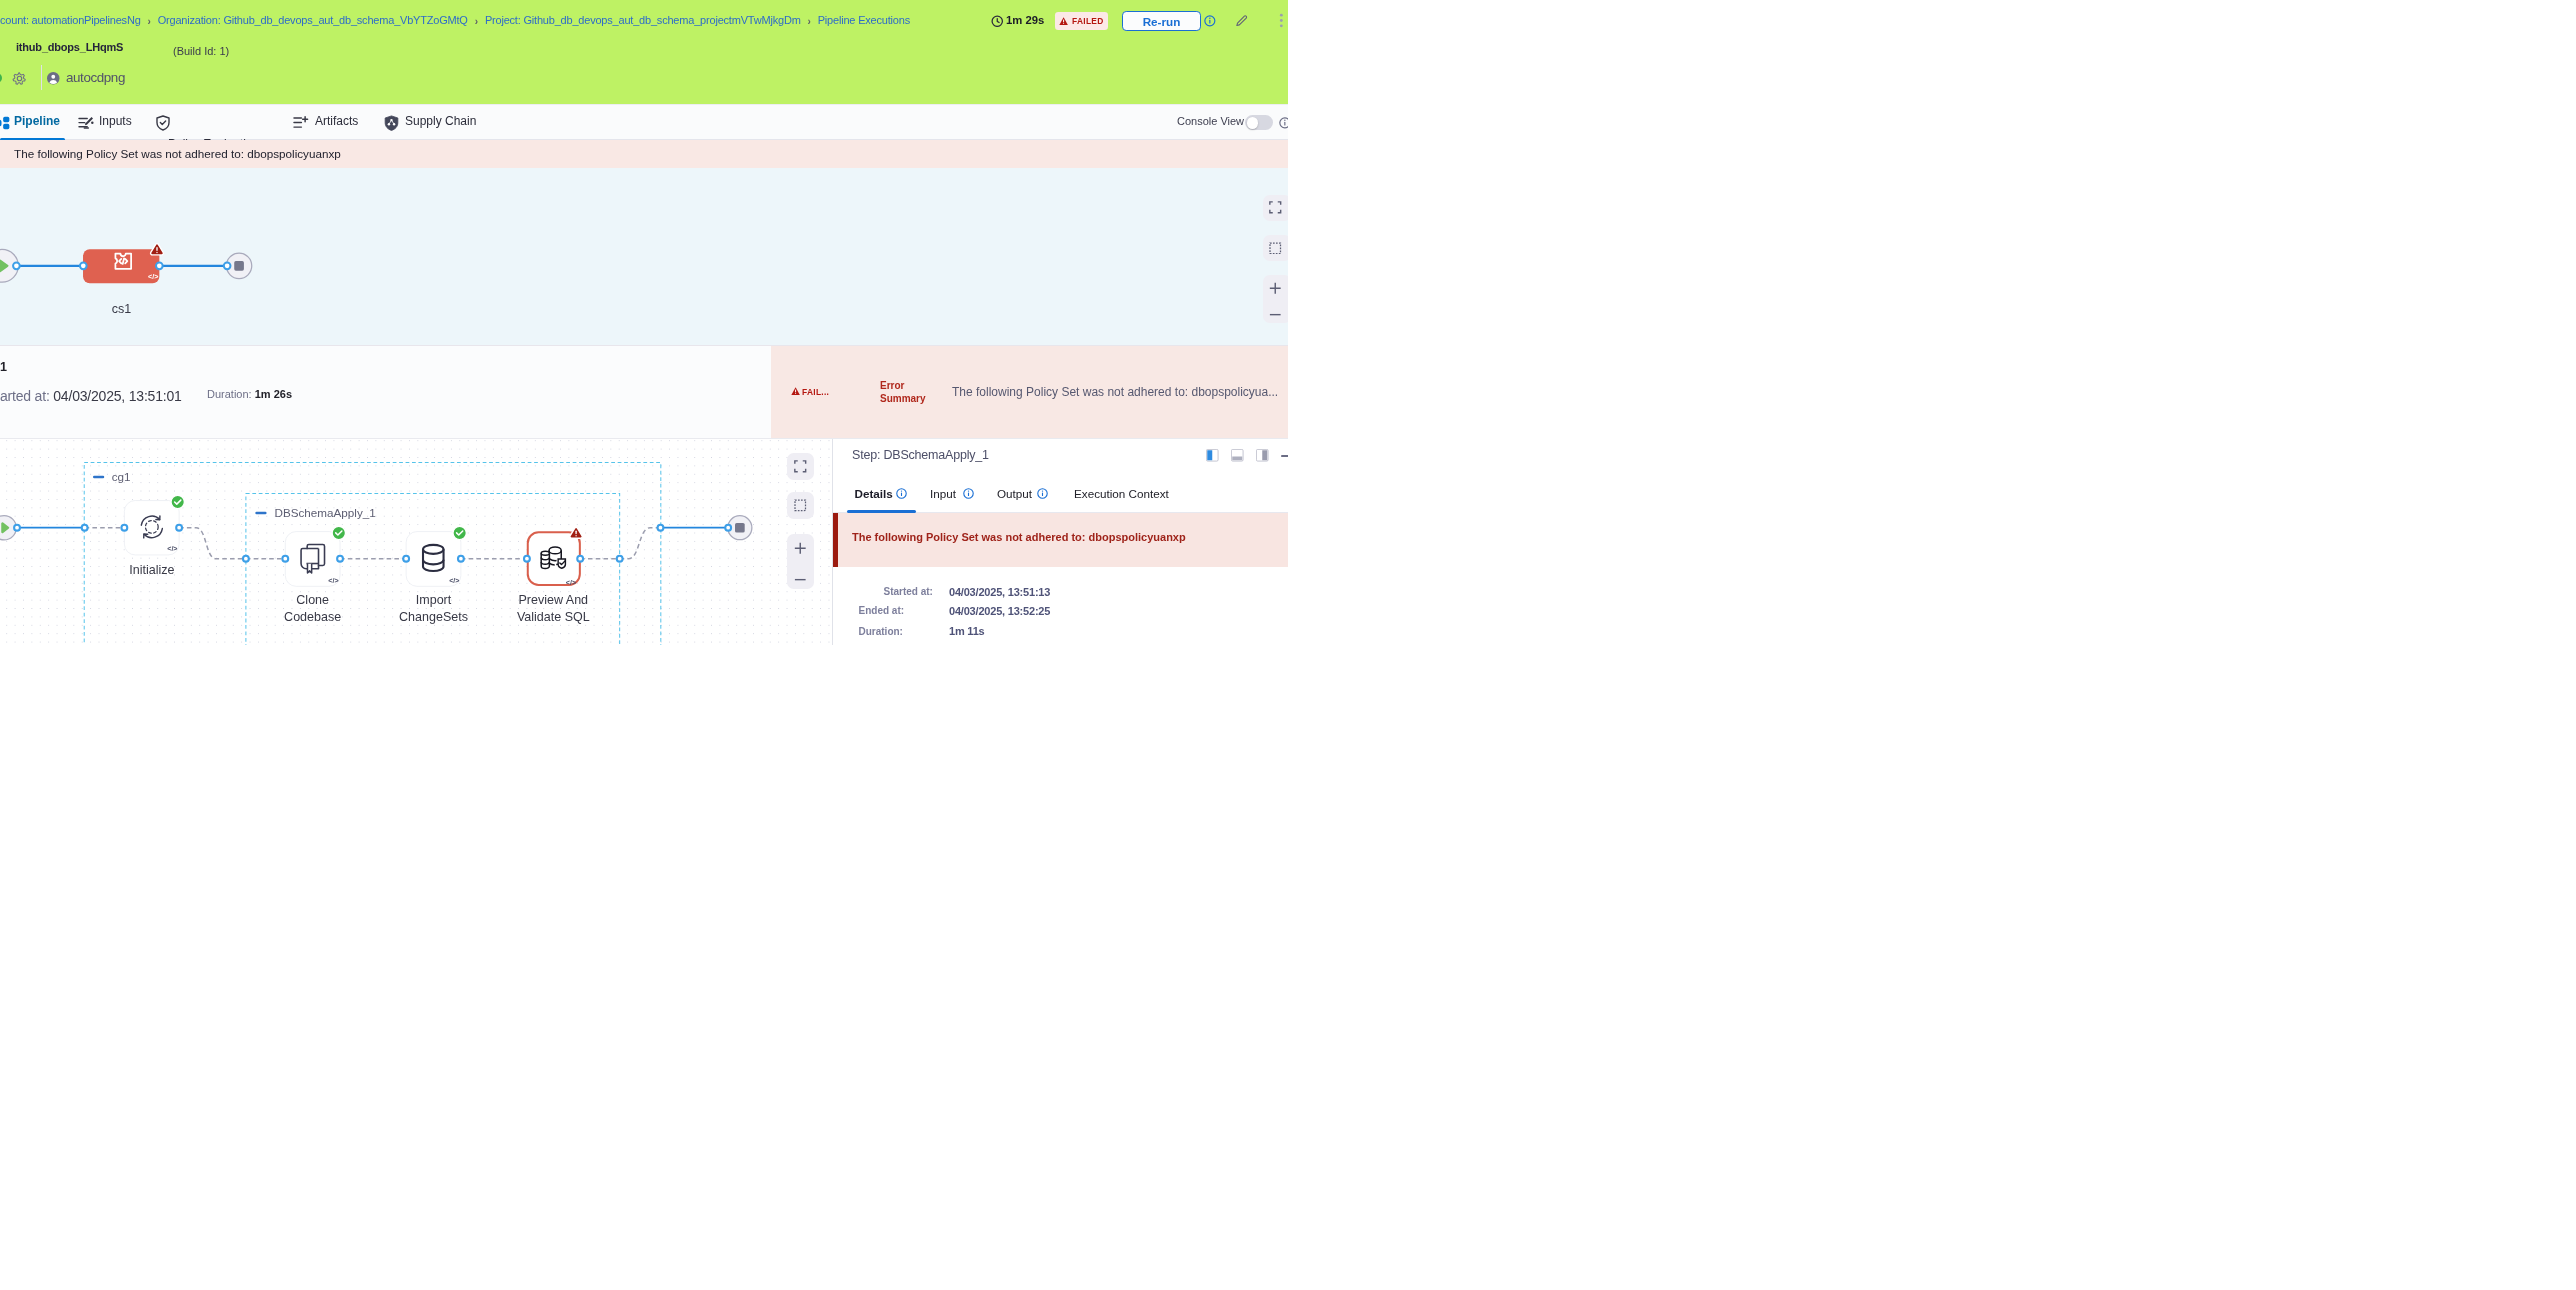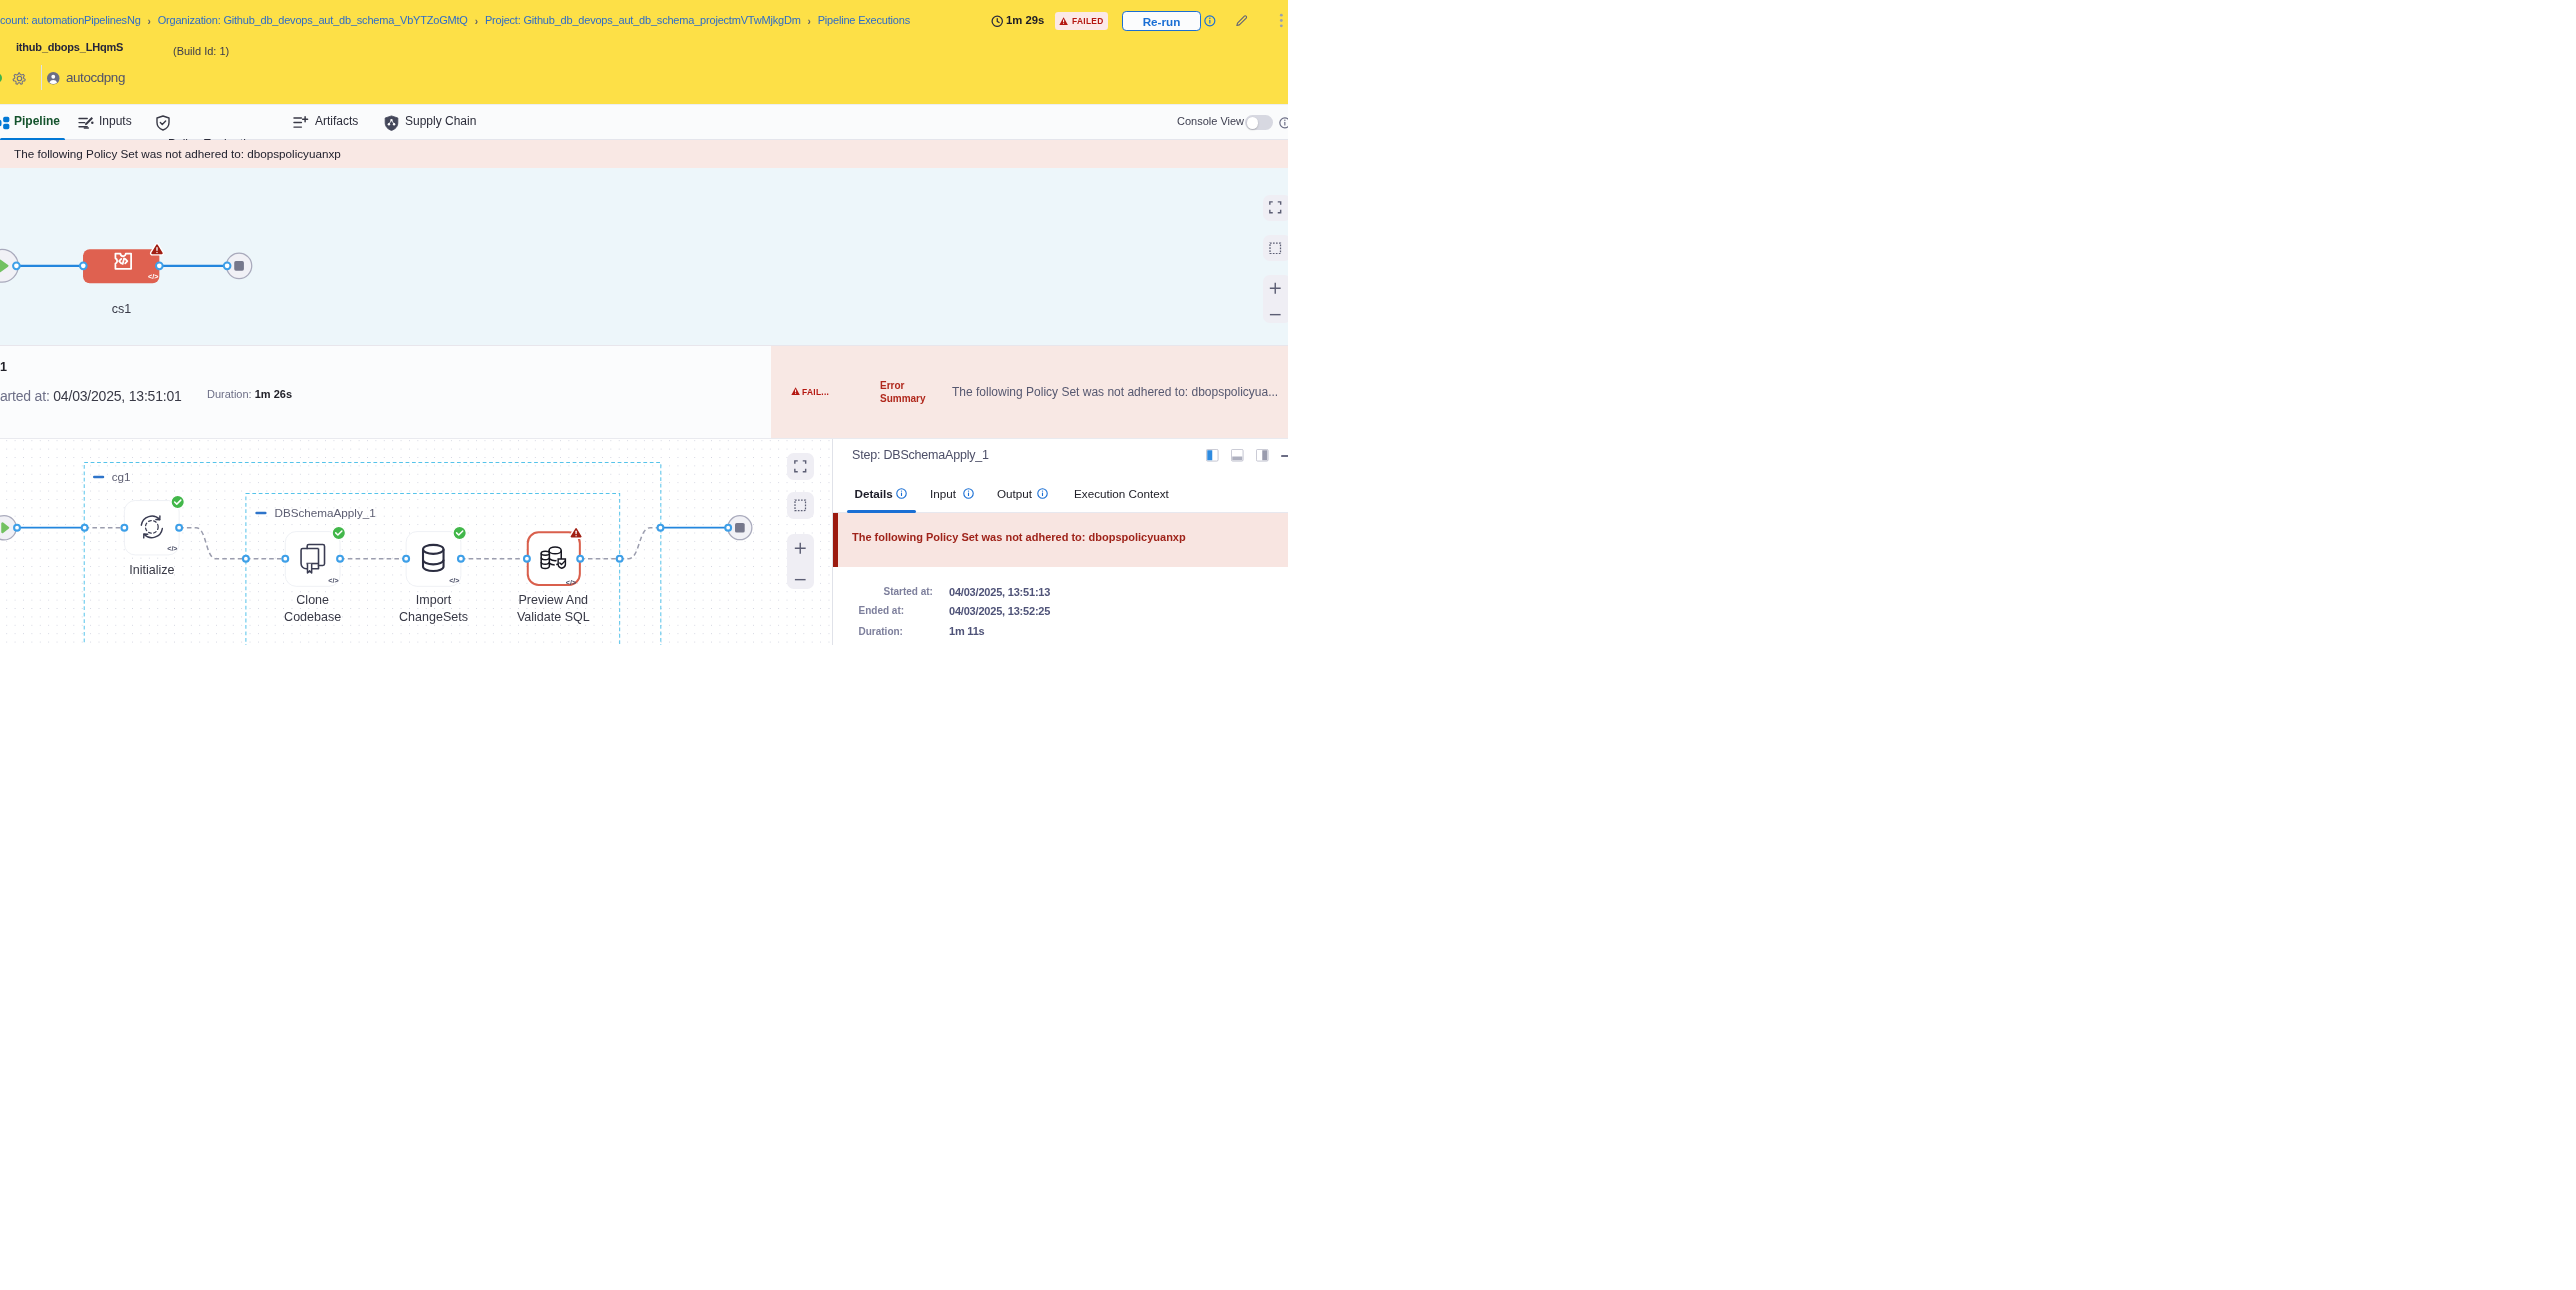--- a/index.html
+++ b/index.html
@@ -2,21 +2,21 @@
 <html style="font-size:13.4px"><head>
 <meta charset="utf-8">
 <style>
   * { margin:0; padding:0; box-sizing:border-box; }
   html,body { width:1288px; height:645px; overflow:hidden; }
   body { font-family:"Liberation Sans", sans-serif; background:#ffffff; position:relative; }
   .abs { position:absolute; }
   svg { display:block; }
 
   
-  #header { position:absolute; left:0; top:0; width:1288px; height:104px; background:#fde047; }
+  #header { position:absolute; left:0; top:0; width:1288px; height:104px; background:#bef264; }
   #crumbs { position:absolute; left:0; top:13.4px; height:14px; display:flex; align-items:center; font-size:11px; letter-spacing:-0.2px; color:#2e6cc9; white-space:nowrap; }
   #crumbs .chev { color:#5c5e66; margin:0 7px; font-size:10px; font-weight:700; transform:scaleY(1.15); }
   #title { position:absolute; left:16px; top:41px; font-size:11px; font-weight:700; color:#25253b; letter-spacing:-0.2px; }
   #buildid { position:absolute; left:173px; top:45px; font-size:11px; color:#3a3b4d; }
   #entity-row { position:absolute; left:0; top:65px; height:27px; }
 
   
   #tabbar { position:absolute; left:0; top:104px; width:1288px; height:36px; background:#fafbfc; border-top:0.8px solid #eceef2; border-bottom:0.8px solid #e4e5ec; }
   .tabtxt { position:absolute; top:9.2px; font-size:12px; color:#2b2c3a; white-space:nowrap; }
 
@@ -109,21 +109,21 @@
     <div class="abs" style="left:66px; top:5px; font-size:13.4px; letter-spacing:-0.4px; color:#51536a;">autocdpng</div>
   </div>
 </div>
 <div id="tabbar">
 
   <svg class="abs" style="left:-5.9px; top:11px;" width="16.7" height="14" viewBox="0 0 20 17">
     <rect x="1" y="5.5" width="7" height="6" rx="1.6" fill="none" stroke="#0278d5" stroke-width="2"></rect>
     <rect x="11" y="1" width="7.5" height="6.5" rx="2" fill="#0278d5"></rect>
     <rect x="11" y="9.5" width="7.5" height="6.5" rx="2" fill="#0278d5"></rect>
   </svg>
-  <span class="tabtxt" style="left:14px; color:#14532d; font-weight:700;">Pipeline</span>
+  <span class="tabtxt" style="left:14px; color:#0369a1; font-weight:700;">Pipeline</span>
   <div class="abs" style="left:0; top:33px; width:65px; height:2.5px; background:#0278d5; border-radius:1.7px;"></div>
 
   <svg class="abs" style="left:78px; top:11px;" width="16" height="14" viewBox="0 0 19 17">
     <path d="M1 3 H11 M1 8 H8 M1 13 H11" stroke="#383946" stroke-width="1.7" stroke-linecap="round"></path>
     <path d="M16.2 1.2 L18 3 L10.5 10.5 L8.2 11.2 L8.9 8.9 Z" fill="#383946"></path>
     <circle cx="17.2" cy="8.2" r="1.5" fill="#383946"></circle>
     <path d="M7.4 14.6 L12.4 14.6" stroke="#383946" stroke-width="1.7" stroke-linecap="round"></path>
   </svg>
   <span class="tabtxt" style="left:99px;">Inputs</span>
 

